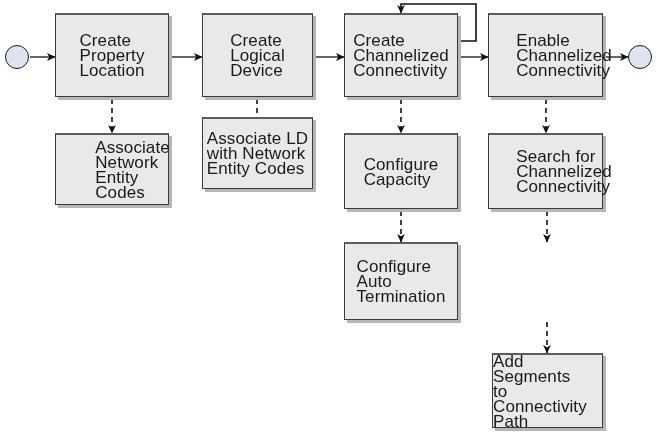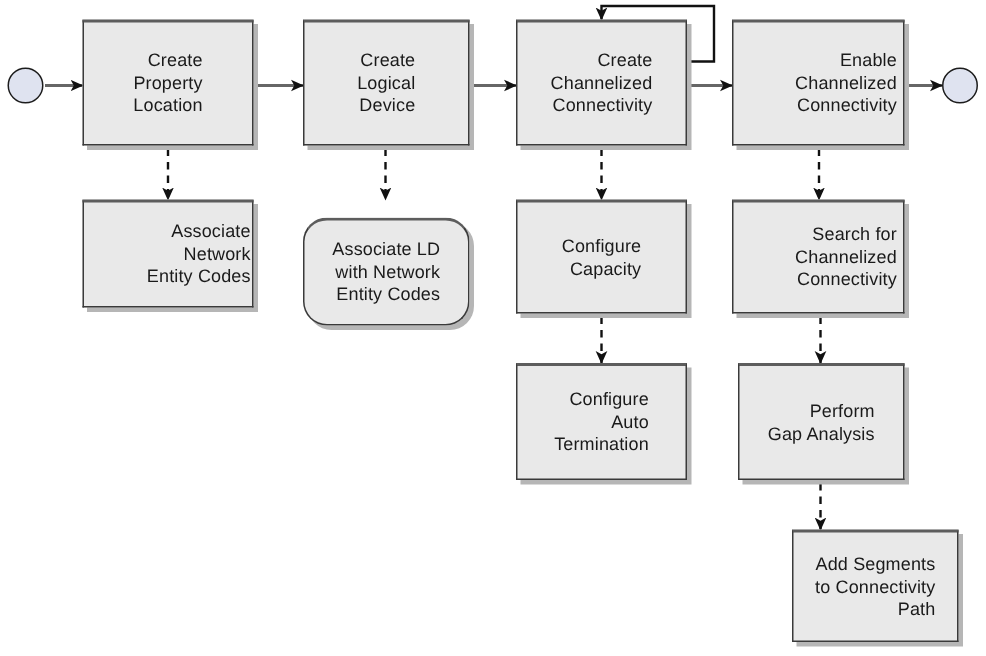--- a/index.html
+++ b/index.html
@@ -26,22 +26,22 @@
   .node-box {
     position: absolute;
     box-sizing: border-box;
     background: #e9e9e9;
     border: 1px solid #3a3a3a;
     border-top: 2px solid #5d5d5d;
     box-shadow: 3px 3px 0 0 #b6b6b6;
     display: flex;
     align-items: center;
     justify-content: center;
-    text-align: right;
-    font-size: 12px;
+    text-align: left;
+    font-size: 17px;
     line-height: 15px;
     color: #1a1a1a;
     white-space: pre-line;
     letter-spacing: 0.1px;
   }
   .terminal-node {
     position: absolute;
     box-sizing: border-box;
     border-radius: 50%;
     background: #dfe3f0;
@@ -106,35 +106,33 @@
 Connectivity</div>
 
   <div class="node-box" style="left:488px; top:13px; width:115px; height:84px;padding-left:37px;">Enable
 Channelized
 Connectivity</div>
 
   <div class="node-box" style="left:55px; top:133px; width:114px; height:72px;padding-left:41px;">Associate
 Network
 Entity Codes</div>
 
-  <div class="node-box" style="left:202px; top:145px; width:111px; height:72px;border-radius:16px;">Associate LD
+  <div class="node-box" style="left:202px; top:117px; width:111px; height:72px;">Associate LD
 with Network
 Entity Codes</div>
 
   <div class="node-box" style="left:344px; top:133px; width:114px; height:76px;">Configure
 Capacity</div>
 
   <div class="node-box" style="left:488px; top:133px; width:115px; height:76px;padding-left:37px;">Search for
 Channelized
 Connectivity</div>
 
   <div class="node-box" style="left:344px; top:242px; width:114px; height:78px;">Configure
 Auto
 Termination</div>
 
-  <div class="node-box" style="left:492px; top:242px; width:111px; height:78px;">Perform
-Gap Analysis</div>
 
-  <div class="node-box" style="left:492px; top:353px; width:111px; height:75px;margin-left:36px;">Add Segments
+  <div class="node-box" style="left:492px; top:353px; width:111px; height:75px;">Add Segments
 to Connectivity
 Path</div>
 
 </div>
 
 </body></html>

